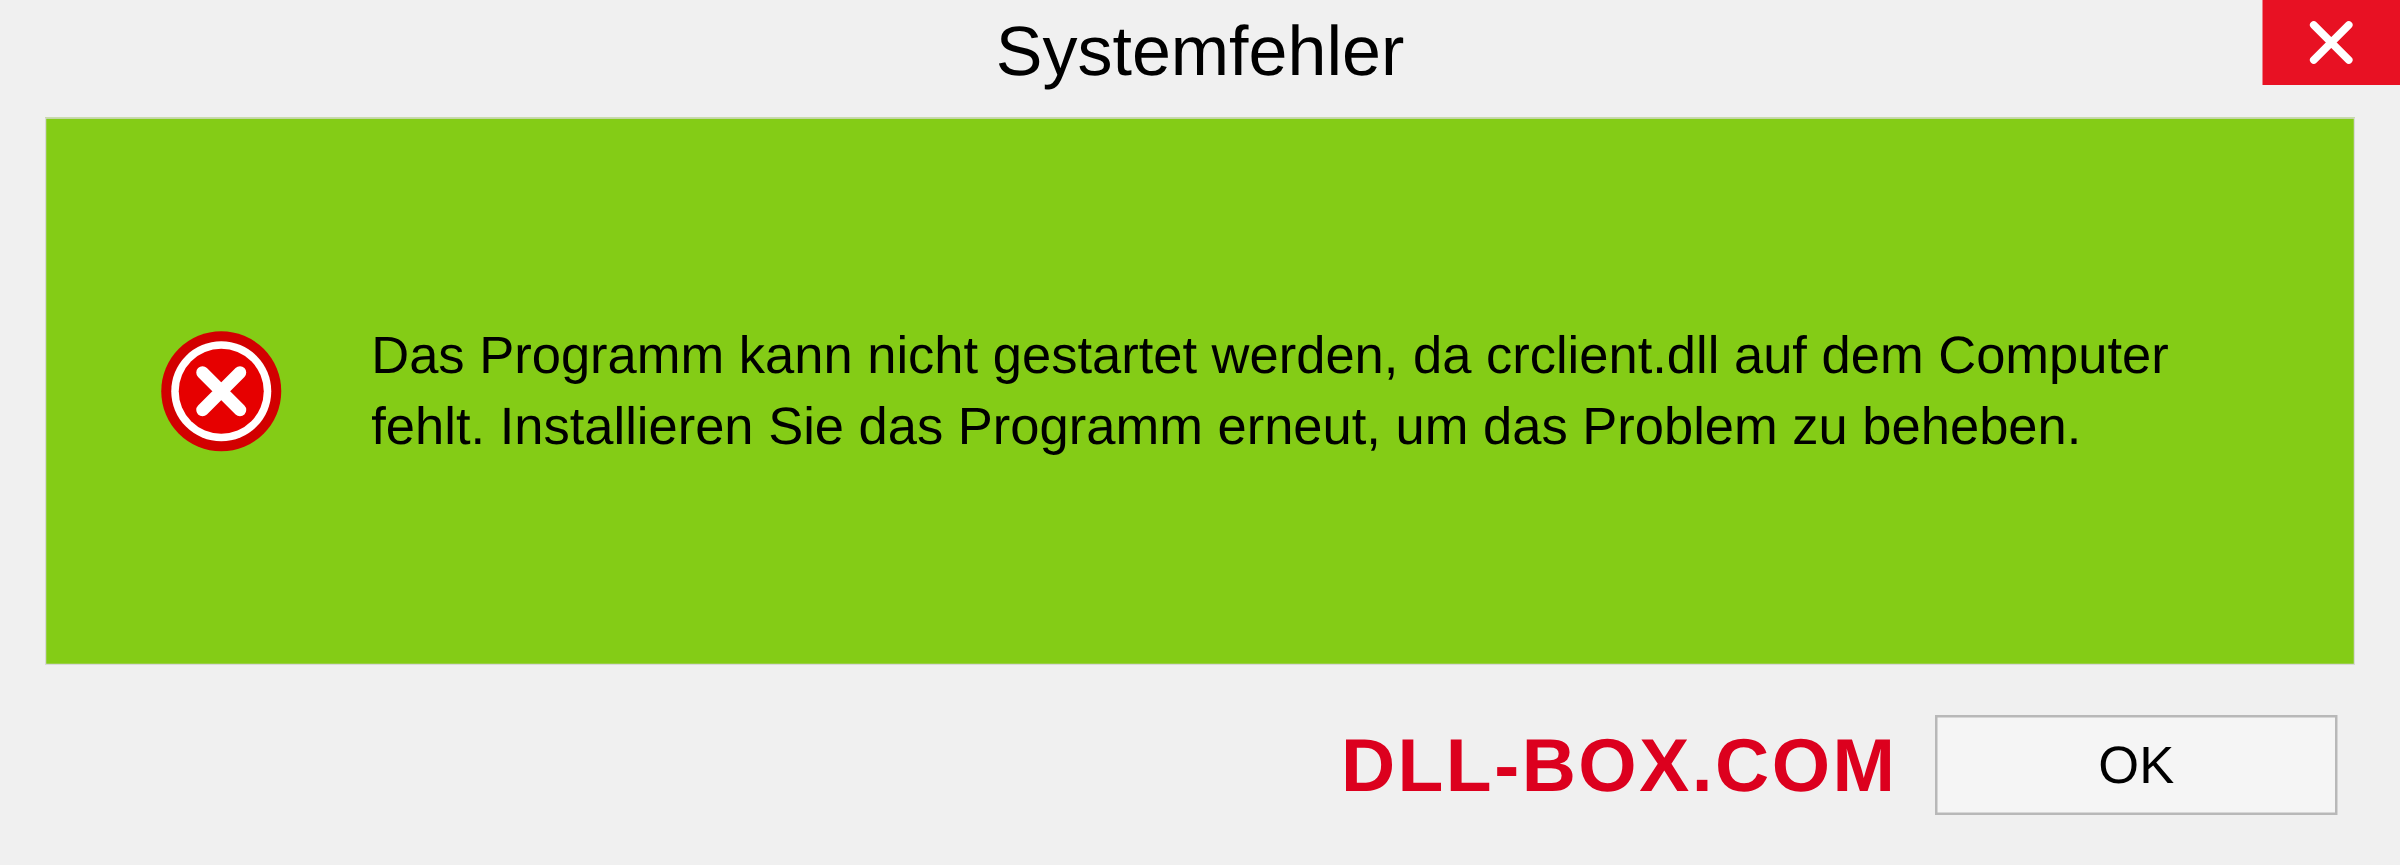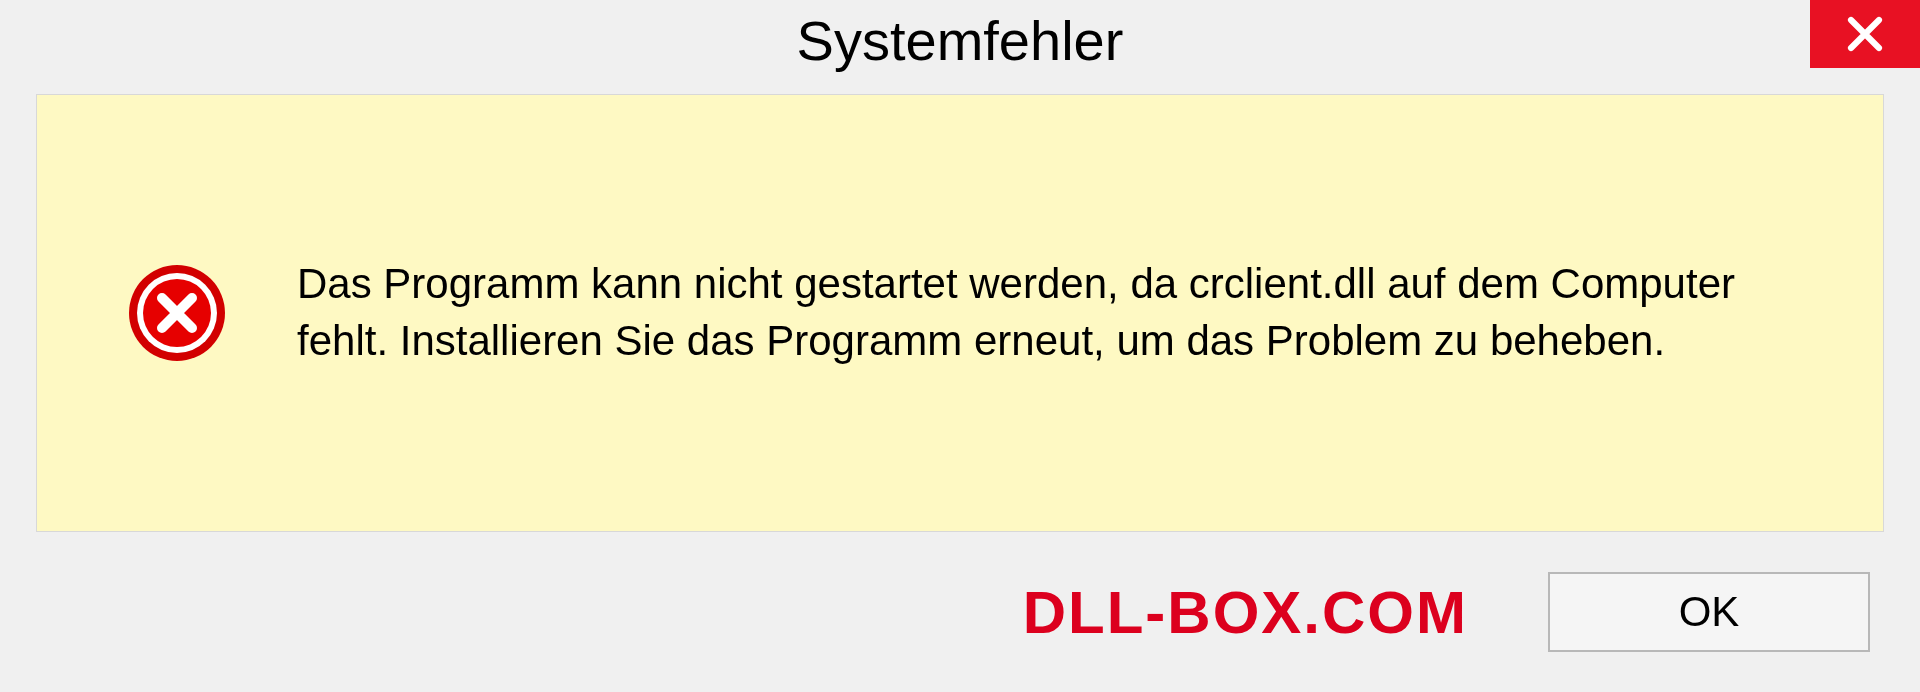--- a/index.html
+++ b/index.html
@@ -46,21 +46,21 @@
       align-items: center;
       justify-content: center;
       cursor: pointer;
     }
     .close-button svg {
       width: 42px;
       height: 42px;
     }
     .message-panel {
       margin: 4px 36px 0 36px;
-      background: #fef9c3;
+      background: #84cc16;
       border: 1px solid #d8d8d8;
       flex: 1;
       display: flex;
       align-items: center;
       padding: 50px 60px 50px 90px;
       gap: 70px;
     }
     .error-icon {
       flex-shrink: 0;
       width: 100px;
@@ -71,21 +71,21 @@
       line-height: 1.35;
       color: #000;
       font-weight: 400;
     }
     .footer {
       height: 160px;
       display: flex;
       align-items: center;
       justify-content: flex-end;
       padding: 0 50px;
-      gap: 80px;
+      gap: 30px;
     }
     .watermark {
       font-size: 60px;
       font-weight: 800;
       color: #dc001e;
       letter-spacing: 2px;
       font-family: Arial, sans-serif;
     }
     .ok-button {
       width: 322px;

